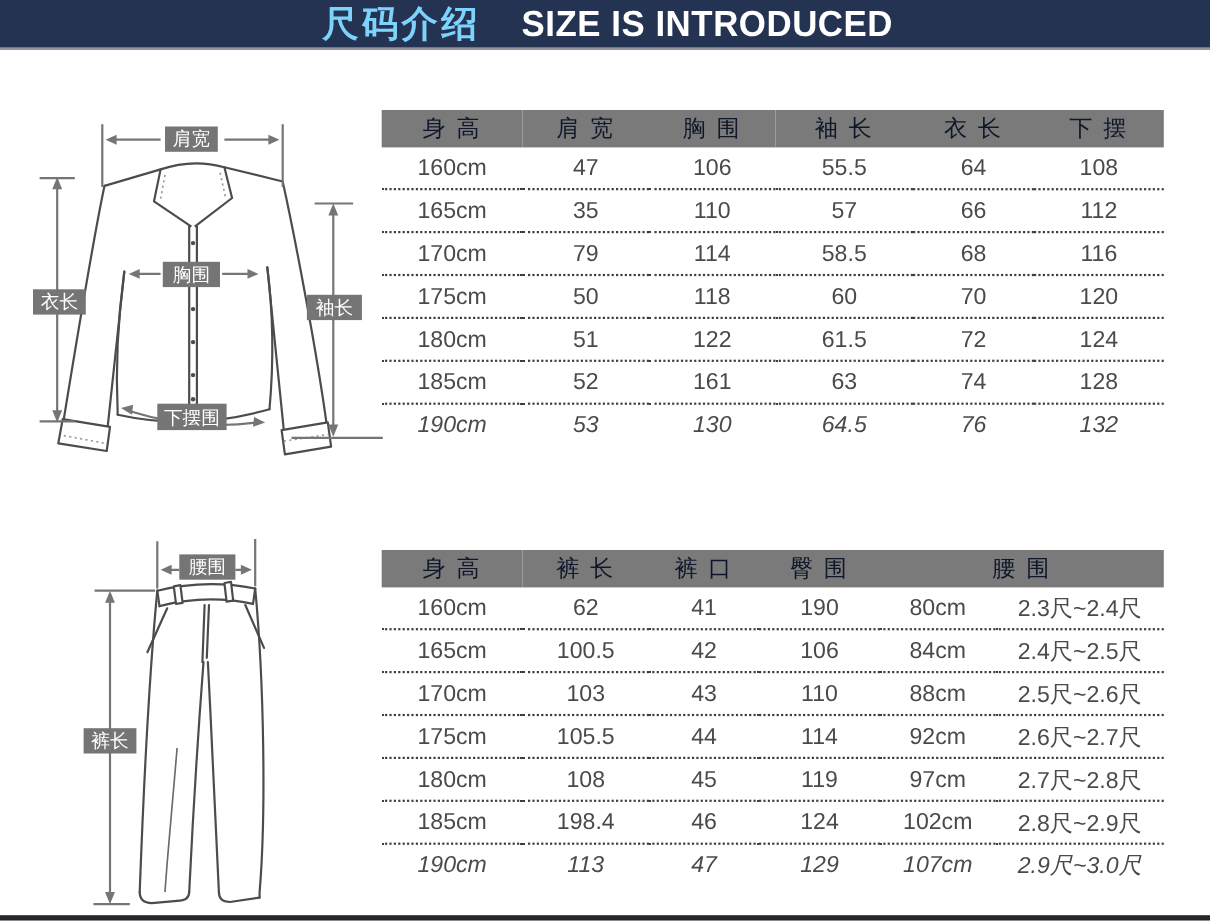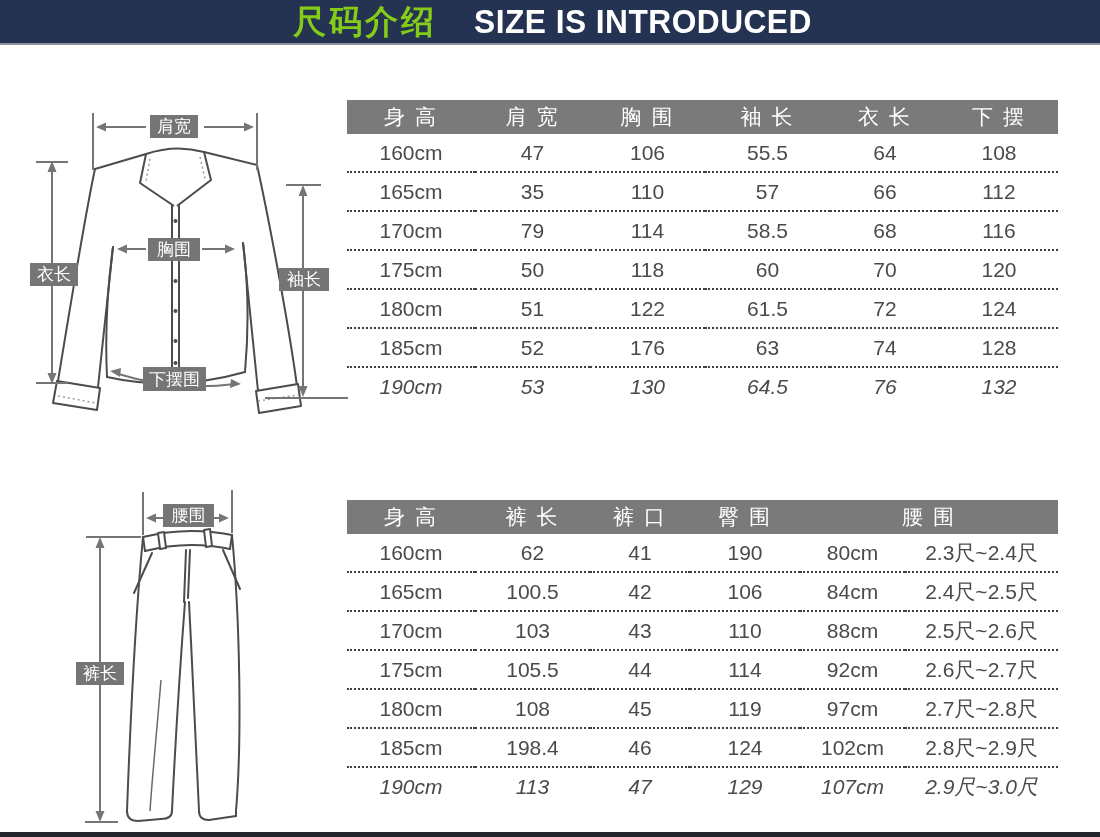--- a/index.html
+++ b/index.html
@@ -7,30 +7,30 @@
     width:1100px;height:837px;position:relative;overflow:hidden;
     background:#ffffff;
     font-family:"Liberation Sans","DejaVu Sans",sans-serif;
   }
   
   .top-bar{
     position:absolute;left:0;top:0;width:1100px;height:43px;
     background:#253352;border-bottom:2px solid #8f949e;
     display:flex;align-items:center;justify-content:center;gap:30px;
   }
-  .title-cn{color:#84cc16;font-size:33px;font-weight:bold;letter-spacing:3px;line-height:1;margin-left:12px;}
+  .title-cn{color:#7dd3fc;font-size:33px;font-weight:bold;letter-spacing:3px;line-height:1;margin-left:12px;}
   .title-en{color:#fff;font-size:33px;font-weight:bold;letter-spacing:0.5px;line-height:1;transform:scaleX(.96);}
   
   .bottom-bar{position:absolute;left:0;bottom:0;width:1100px;height:5px;background:#24262b;z-index:5;}
   
   .size-table{position:absolute;border-collapse:collapse;table-layout:fixed;width:711px;left:347px;}
   .size-table.shirt{top:100px;}
   .size-table.pants{top:500px;}
   .size-table thead th{
-    background:#7a7a7a;color:#ffffff;font-size:21px;font-weight:normal;
+    background:#7a7a7a;color:#0f172a;font-size:21px;font-weight:normal;
     height:34px;text-align:center;letter-spacing:2px;padding:0;
   }
   .size-table tbody td{
     text-align:center;color:#4a4a4a;font-size:21px;height:37px;padding:0;
     border-bottom:2px dotted #3f3f3f;
   }
   .size-table tbody tr:last-child td{border-bottom:none;font-style:italic;}
   
   .diagram{position:absolute;}
   .diagram.shirt{left:0;top:55px;}
@@ -232,21 +232,21 @@
         <td>180cm</td>
         <td>51</td>
         <td>122</td>
         <td>61.5</td>
         <td>72</td>
         <td>124</td>
       </tr>
       <tr>
         <td>185cm</td>
         <td>52</td>
-        <td>176</td>
+        <td>161</td>
         <td>63</td>
         <td>74</td>
         <td>128</td>
       </tr>
       <tr>
         <td>190cm</td>
         <td>53</td>
         <td>130</td>
         <td>64.5</td>
         <td>76</td>

